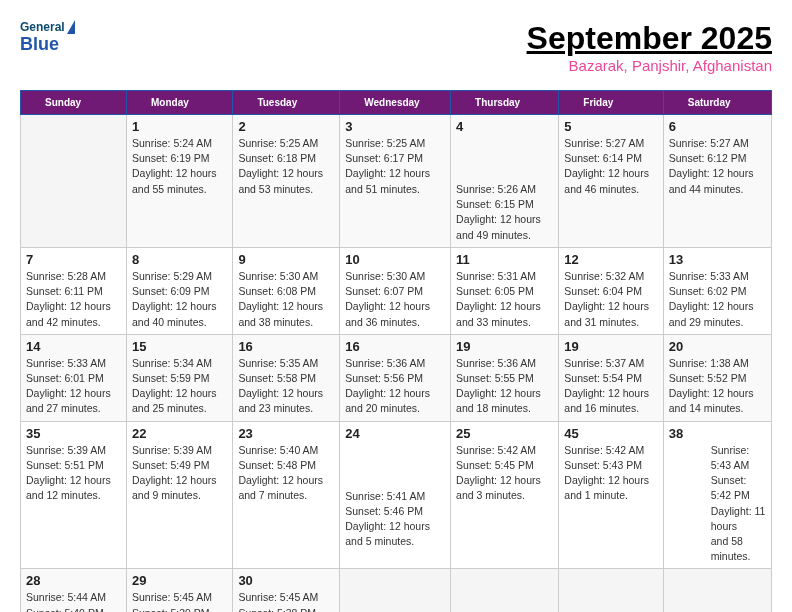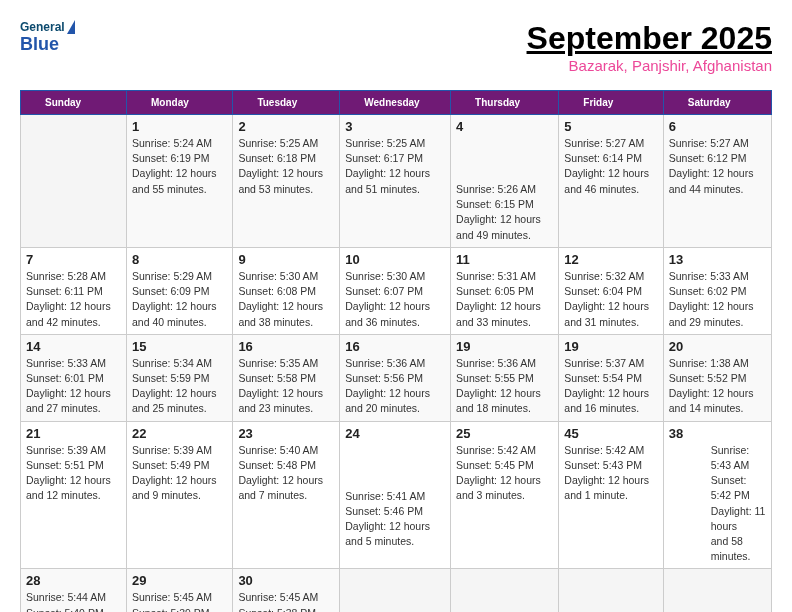--- a/index.html
+++ b/index.html
@@ -264,21 +264,21 @@
         <td>
           <span class="day-num">20</span>
           <div class="day-info" style="white-space: pre-line;">Sunrise: 1:38 AM
 Sunset: 5:52 PM
 Daylight: 12 hours
 and 14 minutes.</div>
         </td>
       </tr>
       <tr>
         <td>
-          <span class="day-num">21</span>
+          <span class="day-num">35</span>
           <div class="day-info" style="white-space: pre-line;">Sunrise: 5:39 AM
 Sunset: 5:51 PM
 Daylight: 12 hours
 and 12 minutes.</div>
         </td>
         <td>
           <span class="day-num">22</span>
           <div class="day-info" style="white-space: pre-line;">Sunrise: 5:39 AM
 Sunset: 5:49 PM
 Daylight: 12 hours

